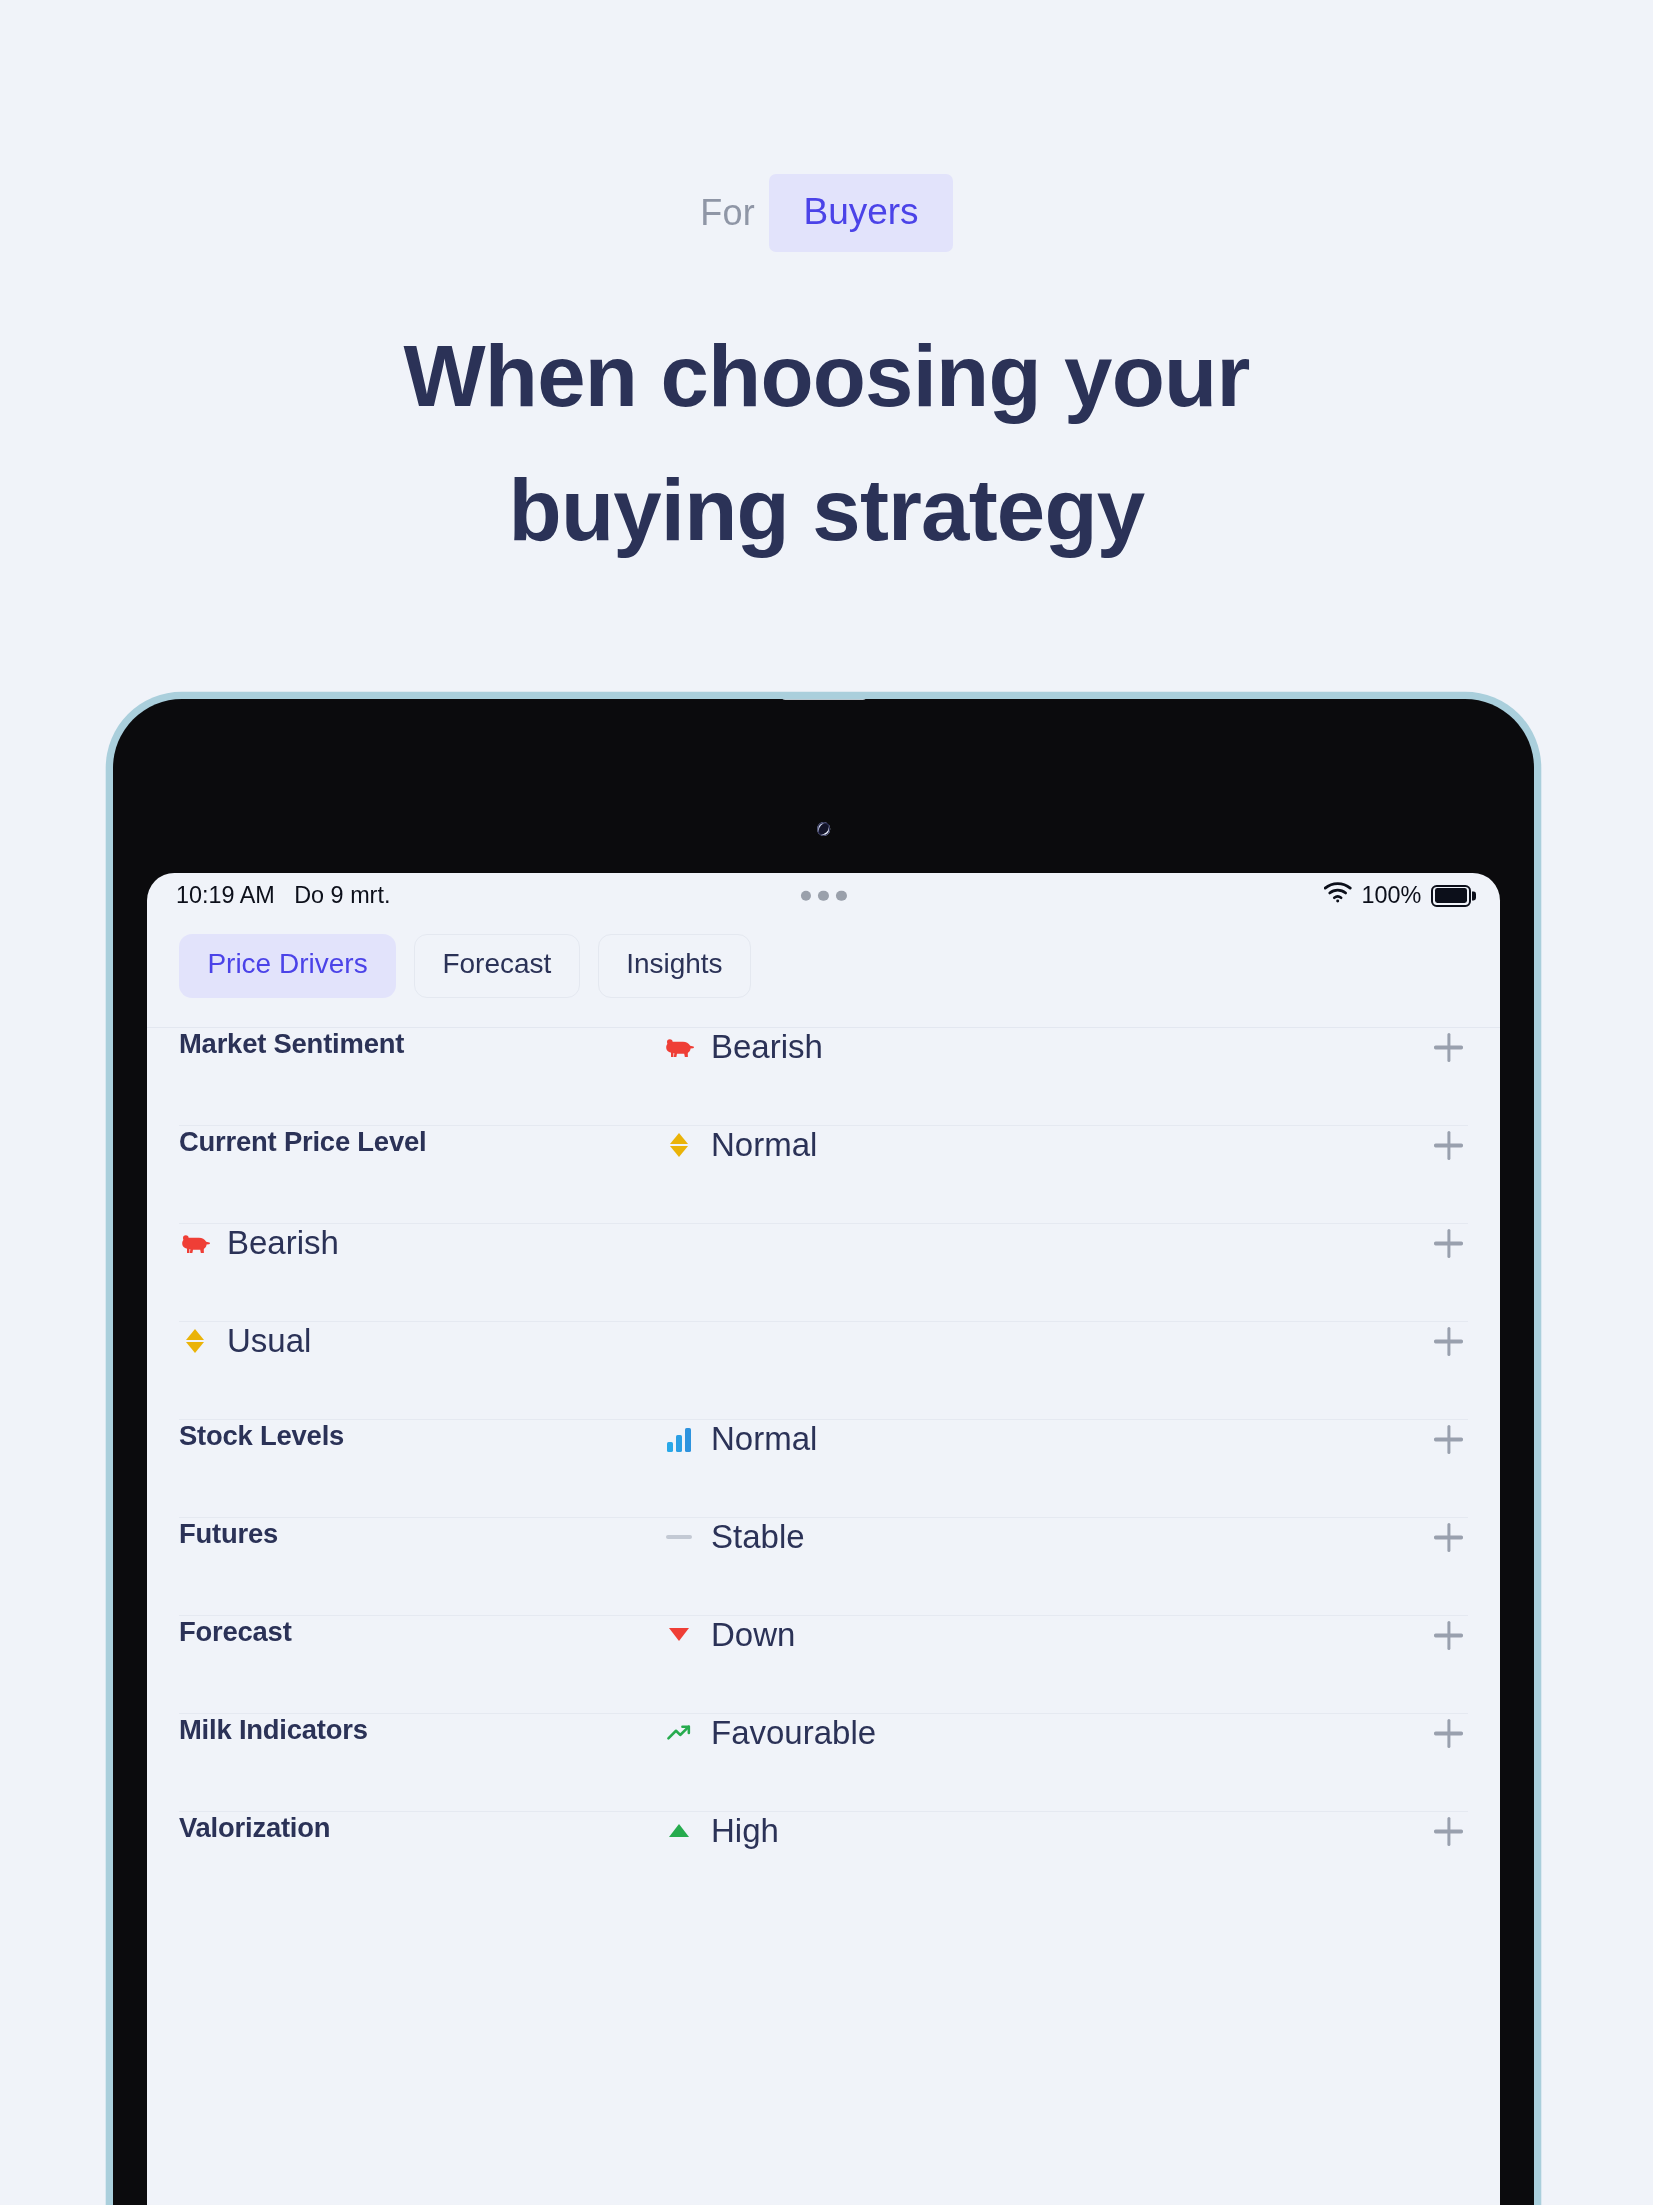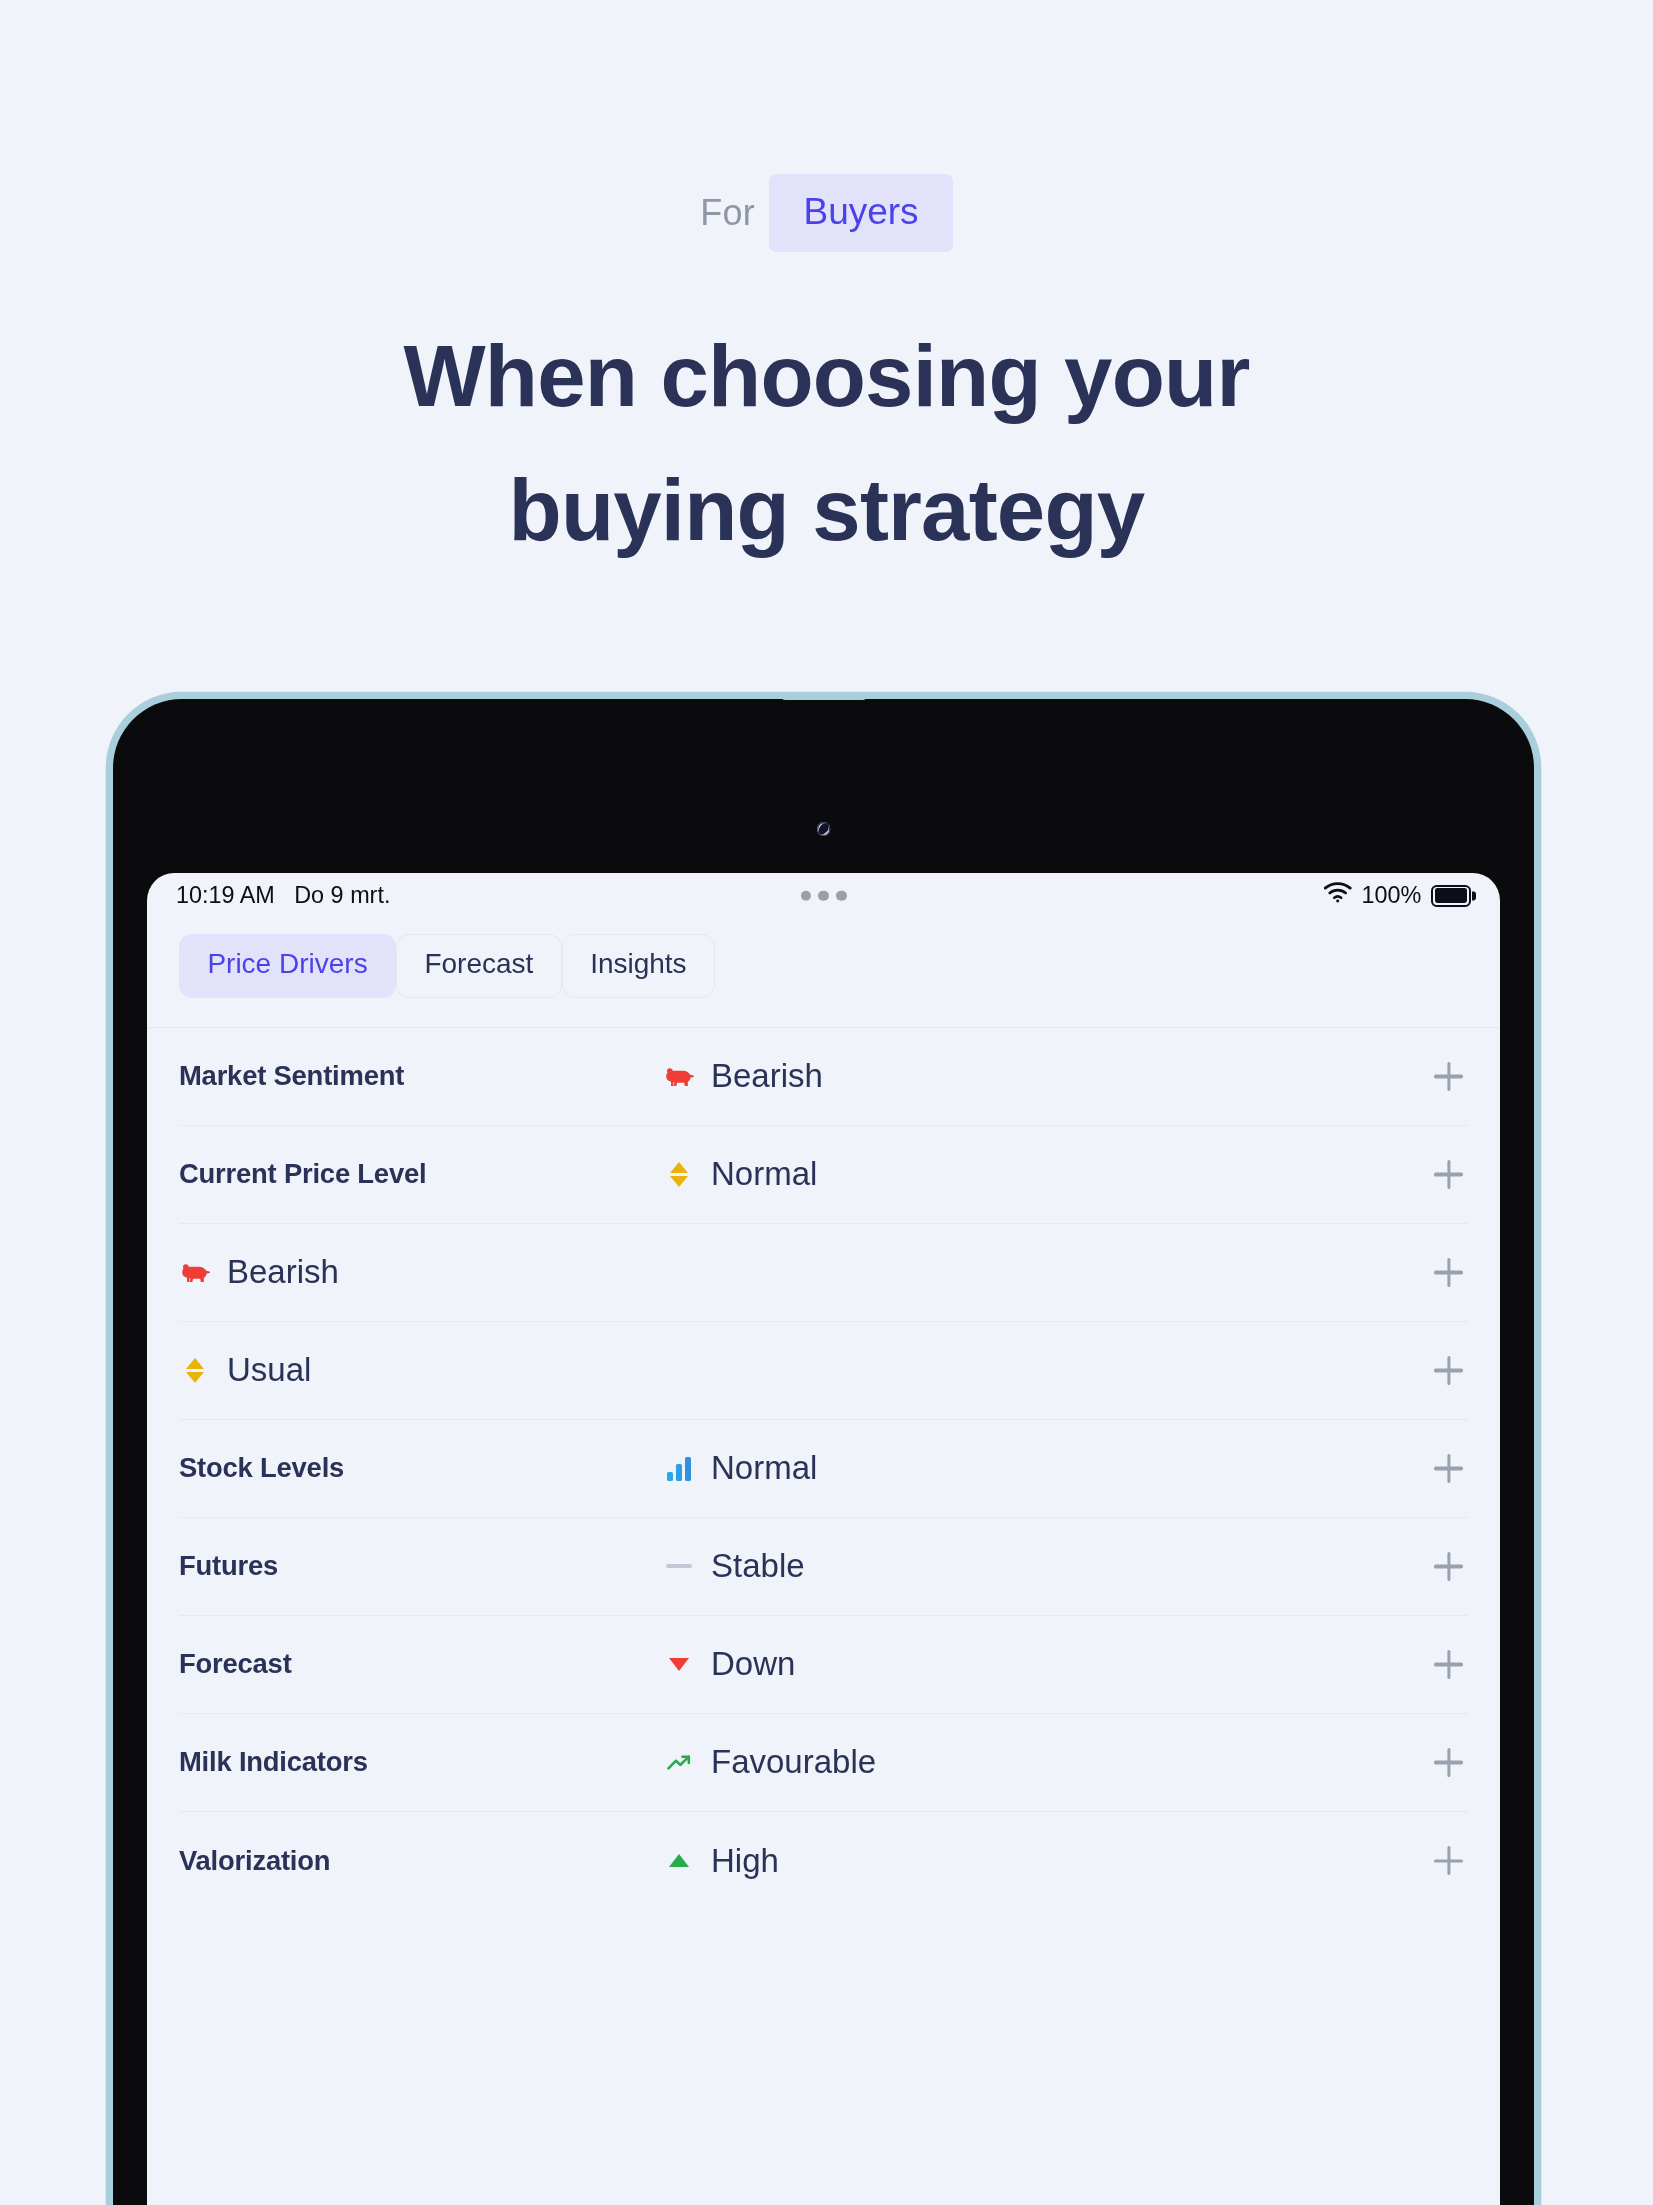--- a/index.html
+++ b/index.html
@@ -191,20 +191,21 @@
 
   .filter-icon { display: flex; flex-direction: column; gap: 6.5px; align-items: center; }
   .filter-icon span { display: block; height: 4px; background: #2b3257; border-radius: 2.4px; }
   .filter-icon span:nth-child(1) { width: 34px; }
   .filter-icon span:nth-child(2) { width: 22.6px; }
   .filter-icon span:nth-child(3) { width: 13px; }
 
   
   .tabs {
     display: flex;
+    gap: 18px;
     padding: 16px 32px 29px 32px;
     border-bottom: 1.6px solid #e3e7f0;
   }
   .tab {
     font-size: 28px;
     padding: 15.3px 27.4px 18.6px 27.4px;
     border-radius: 13px;
     line-height: 1;
     cursor: pointer;
     color: #2b3257;
@@ -214,21 +215,21 @@
   .tab.active {
     background: #e2e3fb;
     color: #4b43e8;
     border-color: transparent;
   }
 
   
   .rows { padding: 0 32px; }
   .row {
     display: flex;
-    align-items: center;
+    align-items: flex-start;
     height: 98px;
     border-bottom: 1.6px solid #e5e9f1;
   }
   .row:last-child { border-bottom: none; }
   .row-label {
     width: 484px;
     font-size: 27.4px;
     font-weight: 700;
     color: #2b3257;
     letter-spacing: -0.2px;

